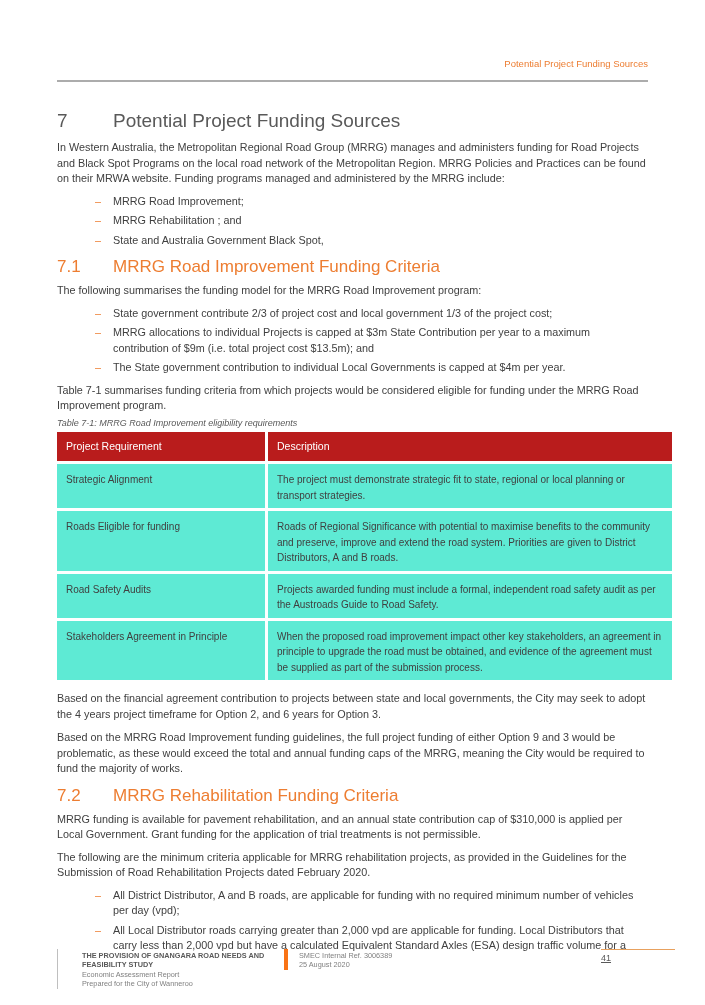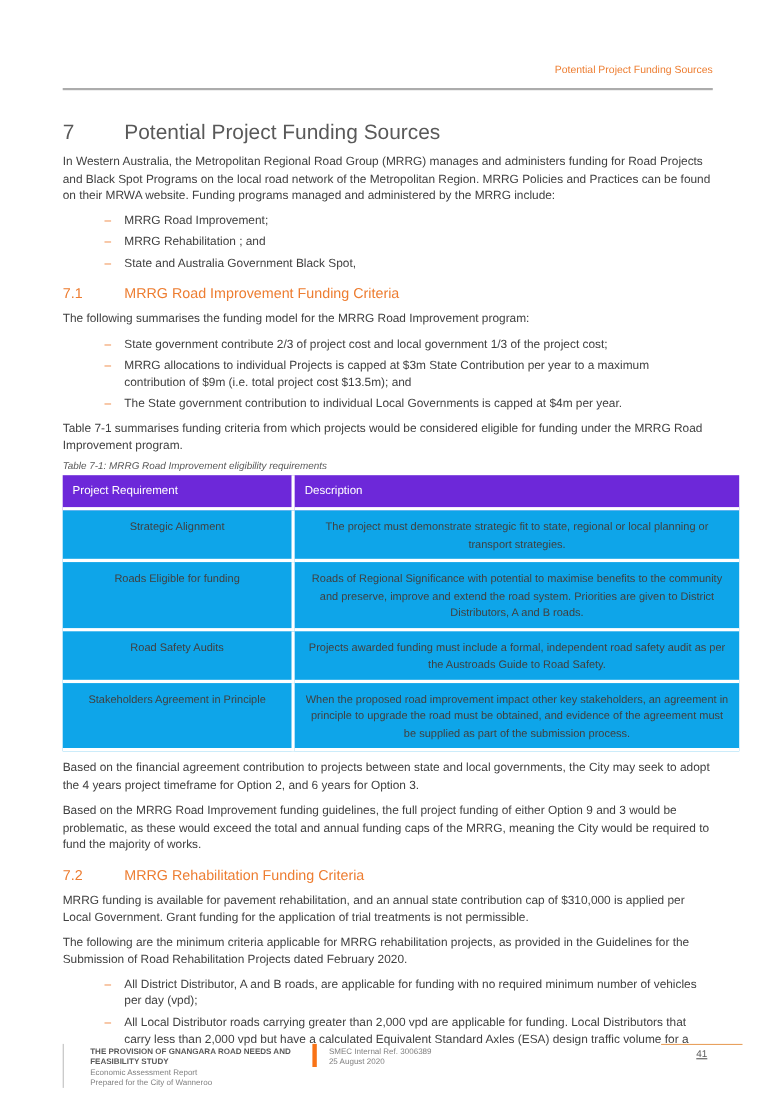--- a/index.html
+++ b/index.html
@@ -11,64 +11,64 @@
   .running-header{
     padding-top:31px;text-align:right;font-size:9.5px;color:#ED7D31;
     border-bottom:2px solid #ACACAC;padding-bottom:11px;
   }
   h1.doc-h1{
     margin:26px 0 0 0;font-size:19px;line-height:25px;font-weight:normal;
     color:#595959;display:flex;
   }
   h1.doc-h1 .num{width:56px;flex:none;}
   h2.doc-h2{
-    margin:9px 0 0 0;font-size:13px;line-height:19px;font-weight:normal;
+    margin:9px 0 0 0;font-size:17px;line-height:19px;font-weight:normal;
     color:#ED7D31;display:flex;
   }
   h2.doc-h2 .num{width:56px;flex:none;}
   p.body-p{margin:7px 0 0 0;font-size:10.8px;line-height:15.5px;}
   p.body-p.after-table{margin-top:8px;}
   .bullets{margin:7px 0 0 0;}
   .bullet{display:flex;font-size:10.8px;line-height:15.5px;margin-bottom:4px;}
   .bullet .dash{width:18px;flex:none;margin-left:38px;color:#ED7D31;}
   .bullet .btxt{flex:1;}
   .tbl-caption{
     margin:4px 0 0 0;font-size:9px;line-height:11px;font-style:italic;color:#595959;
   }
   table.req-table{
     margin-top:3px;border-collapse:separate;border-spacing:0;width:615px;
     font-size:10px;line-height:15.5px;table-layout:fixed;
   }
   table.req-table th{
-    background:#6d28d9;color:#ffffff;font-weight:normal;text-align:left;
+    background:#b91c1c;color:#ffffff;font-weight:normal;text-align:left;
     font-size:10.5px;padding:7px 9px;vertical-align:top;
   }
   table.req-table td{
-    background:#0ea5e9;color:#404040;text-align:center;
+    background:#5eead4;color:#404040;text-align:left;
     padding:8px 9px 5px 9px;vertical-align:top;
   }
   table.req-table th:first-child, table.req-table td:first-child{
     width:190px;border-right:3px solid #ffffff;
   }
   table.req-table th, table.req-table td{border-bottom:3px solid #ffffff;}
   .footer{
     position:absolute;left:57px;bottom:16px;width:618px;display:flex;align-items:flex-start;
     font-size:7.3px;line-height:9.6px;color:#808080;
   }
   .footer-left{
     flex:none;width:192px;border-left:1.5px solid #BFBFBF;padding-left:24px;padding-top:2px;
   }
   .footer-left .f-title{font-weight:bold;color:#595959;}
   .footer-mid{
     flex:none;width:210px;border-left:4px solid #f97316;padding-left:11px;padding-top:2px;
     margin-left:10px;
   }
   .footer-right{
     margin-left:auto;width:74px;border-top:1.5px solid #E8A15E;padding-top:4px;
-    text-align:center;font-size:9px;color:#595959;text-decoration:underline;
+    font-size:9px;color:#595959;text-decoration:underline;
   }
 </style>
 </head>
 <body>
 
 <div class="content">
 
   <div class="running-header">
     <span>Potential Project Funding Sources</span>
   </div>

